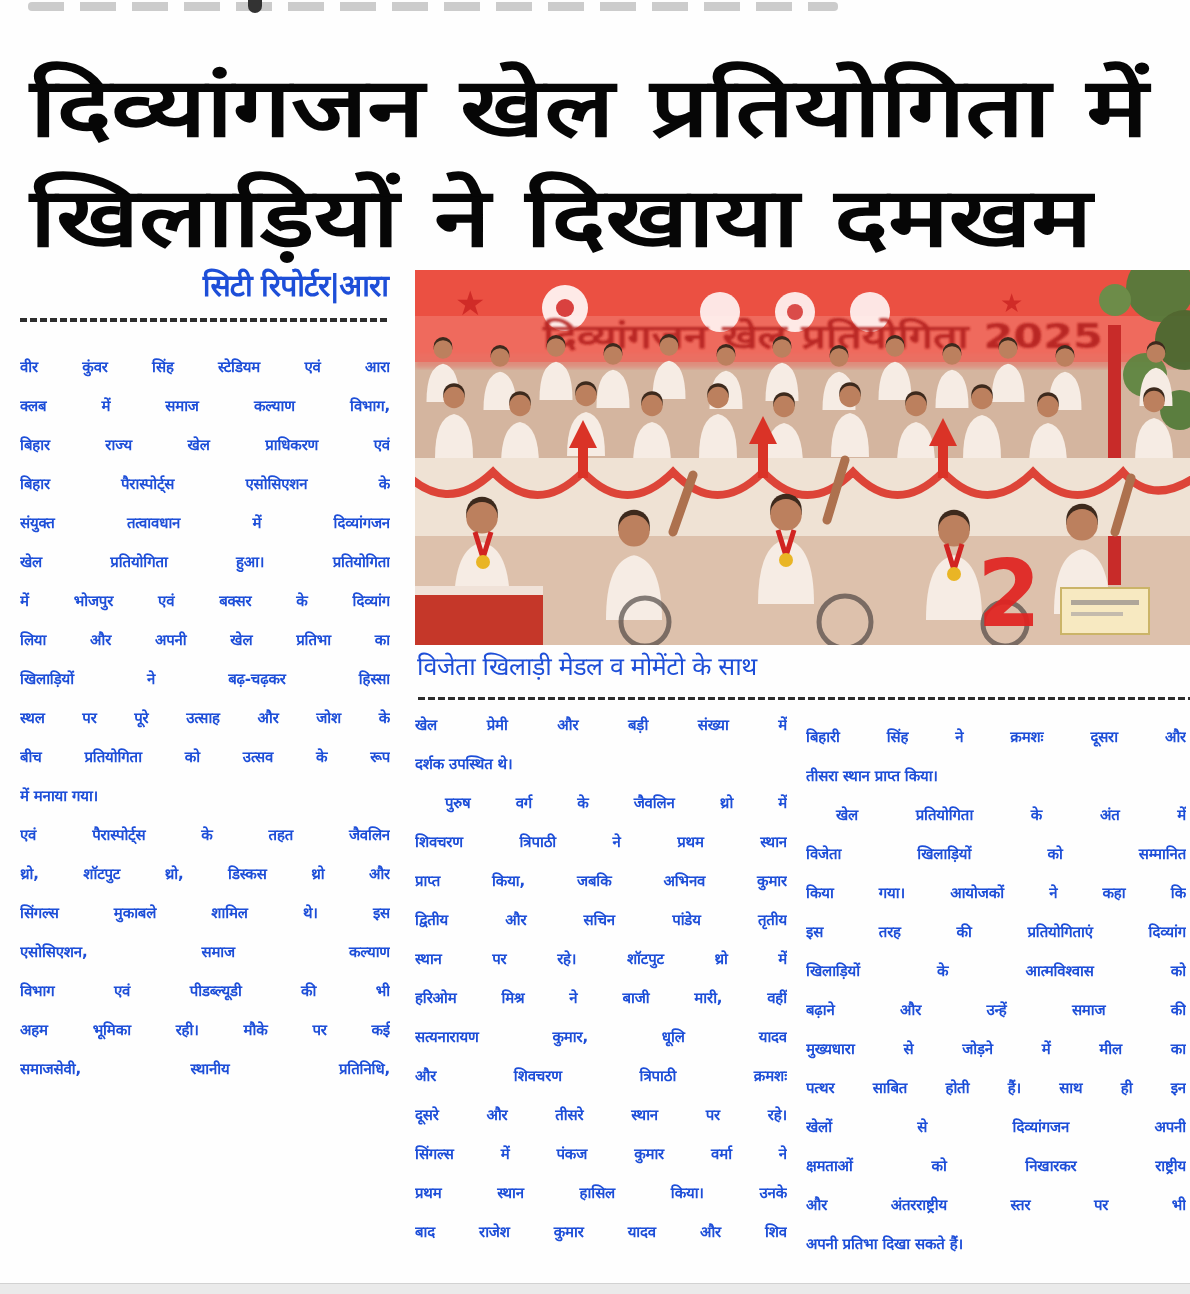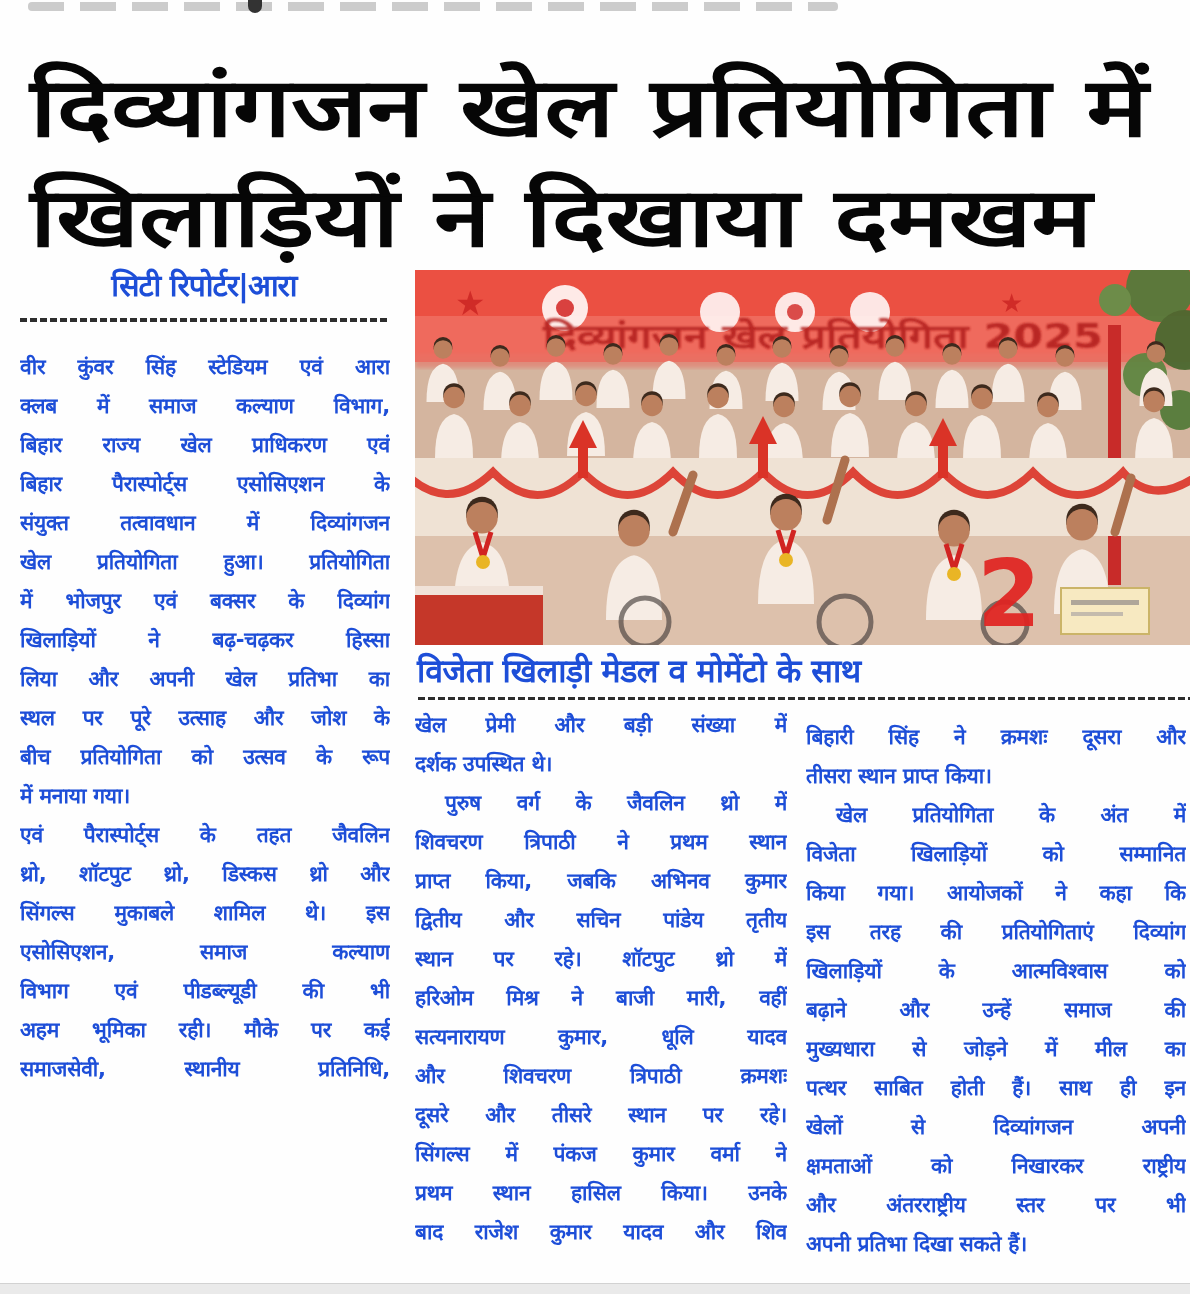--- a/index.html
+++ b/index.html
@@ -11,41 +11,41 @@
     background:repeating-linear-gradient(90deg,#9a9a9a 0 36px,transparent 36px 52px);
     border-radius:4px;}
   .top-crop-dot{position:absolute;left:248px;top:0;width:14px;height:13px;background:#333;
     border-radius:0 0 8px 8px;}
 
   
   .headline-svg{position:absolute;left:18px;top:18px;}
   .headline-svg text{font-family:"DejaVu Sans",sans-serif;font-weight:bold;fill:#060606;}
 
   
-  .byline{position:absolute;left:20px;top:264px;width:368px;text-align:center;
+  .byline{position:absolute;left:20px;top:264px;width:368px;text-align:right;
     font-size:30px;font-weight:bold;letter-spacing:-1px;}
   .dash-rule{position:absolute;height:4px;
     background:repeating-linear-gradient(90deg,#2d2d2d 0 7px,transparent 7px 10px);}
   .byline-rule{left:20px;top:318px;width:368px;}
   .caption-rule{left:418px;top:697px;width:772px;height:3px;}
 
   
   .col{position:absolute;overflow:hidden;}
   .col1{left:20px;top:348px;width:370px;height:900px;}
   .col2{left:415px;top:706px;width:372px;height:550px;}
   .col3{left:806px;top:718px;width:380px;height:550px;}
-  .bodyline{font-size:21px;font-weight:700;line-height:39px;height:39px;white-space:nowrap;
+  .bodyline{font-size:15px;font-weight:700;line-height:39px;height:39px;white-space:nowrap;
     text-align:justify;text-align-last:justify;letter-spacing:-.2px;}
   .bodyline.endline{text-align-last:left;}
   .bodyline.indent{padding-left:30px;}
 
   
   .photo{position:absolute;left:415px;top:270px;width:775px;height:375px;background:#e9d9c9;}
   .photo svg{display:block;}
-  .caption{position:absolute;left:417px;top:648px;width:772px;font-size:32px;font-weight:bold;
+  .caption{position:absolute;left:417px;top:648px;width:772px;font-size:25px;font-weight:normal;
     letter-spacing:-.5px;}
 
   
   .bottom-strip{position:absolute;left:0;top:1283px;width:1190px;height:11px;
     background:#eaeaea;border-top:1px solid #d2d2d2;}
 </style>
 </head>
 <body>
 
 <div class="page">
@@ -197,22 +197,22 @@
   <div class="dash-rule caption-rule"></div>
 
   <div class="col col1">
       <div class="bodyline">वीर कुंवर सिंह स्टेडियम एवं आरा</div>
       <div class="bodyline">क्लब में समाज कल्याण विभाग,</div>
       <div class="bodyline">बिहार राज्य खेल प्राधिकरण एवं</div>
       <div class="bodyline">बिहार पैरास्पोर्ट्स एसोसिएशन के</div>
       <div class="bodyline">संयुक्त तत्वावधान में दिव्यांगजन</div>
       <div class="bodyline">खेल प्रतियोगिता हुआ। प्रतियोगिता</div>
       <div class="bodyline">में भोजपुर एवं बक्सर के दिव्यांग</div>
+      <div class="bodyline">लिया और अपनी खेल प्रतिभा का</div>
       <div class="bodyline">खिलाड़ियों ने बढ़-चढ़कर हिस्सा</div>
-      <div class="bodyline">लिया और अपनी खेल प्रतिभा का</div>
       <div class="bodyline">स्थल पर पूरे उत्साह और जोश के</div>
       <div class="bodyline">बीच प्रतियोगिता को उत्सव के रूप</div>
       <div class="bodyline endline">में मनाया गया।</div>
       <div class="bodyline">एवं पैरास्पोर्ट्स के तहत जैवलिन</div>
       <div class="bodyline">थ्रो, शॉटपुट थ्रो, डिस्कस थ्रो और</div>
       <div class="bodyline">सिंगल्स मुकाबले शामिल थे। इस</div>
       <div class="bodyline">एसोसिएशन, समाज कल्याण</div>
       <div class="bodyline">विभाग एवं पीडब्ल्यूडी की भी</div>
       <div class="bodyline">अहम भूमिका रही। मौके पर कई</div>
       <div class="bodyline">समाजसेवी, स्थानीय प्रतिनिधि,</div>

